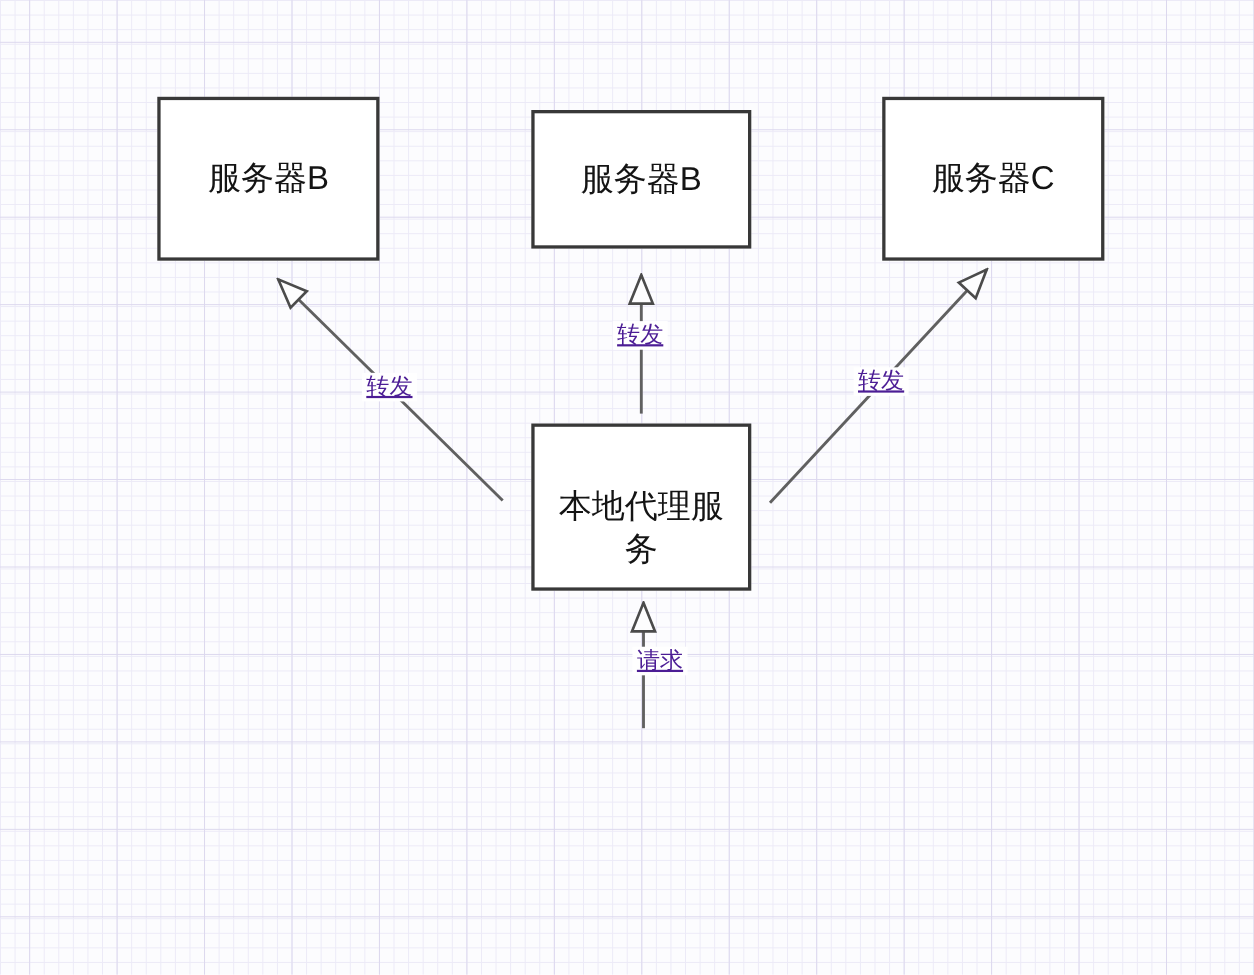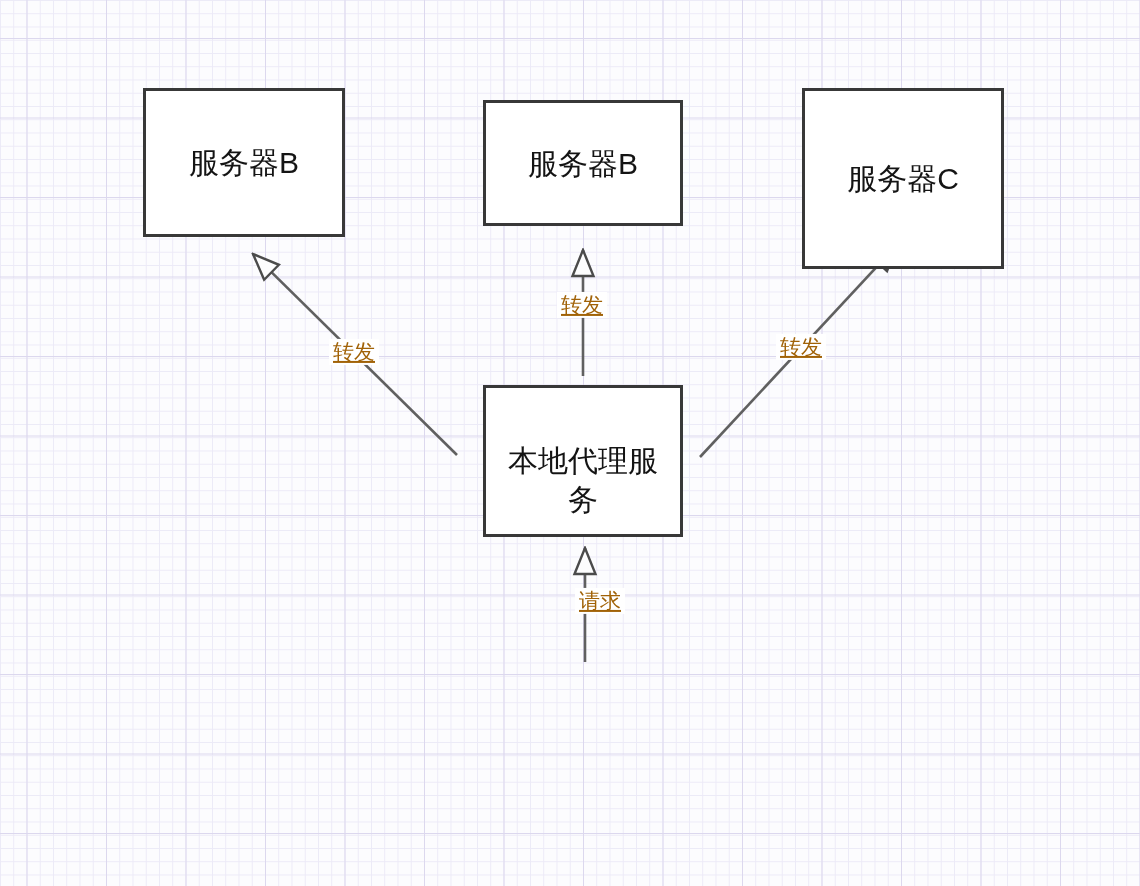--- a/index.html
+++ b/index.html
@@ -55,30 +55,30 @@
   }
   .node--ellipse {
     border-radius: 50%;
   }
   .node-label {
     text-align: center;
     line-height: 1.3;
   }
   #node-server-a { left: 143px; top: 88px;  width: 202px; height: 149px; }
   #node-server-b { left: 483px; top: 100px;  width: 200px; height: 126px; }
-  #node-server-c { left: 802px; top: 88px;  width: 202px; height: 181px; }
+  #node-server-c { left: 802px; top: 88px;  width: 202px; height: 149px; }
   #node-proxy    { left: 483px; top: 385px; width: 200px; height: 152px; }
   #node-proxy .node-label { max-width: 158px; margin-top: 38px; }
   #node-client   { left: 482px; top: 666px; width: 205px; height: 155px; }
   .edge-label {
     position: absolute;
     transform: translate(-50%, -50%);
     font-size: 21px;
     line-height: 1.15;
-    color: #a16207;
+    color: #4c1d95;
     text-decoration: underline;
     background: #ffffff;
     padding: 1px 4px;
     z-index: 3;
     white-space: nowrap;
   }
   #edge-label-forward-a { left: 354px; top: 352px; }
   #edge-label-forward-b { left: 582px; top: 305px; }
   #edge-label-forward-c { left: 801px; top: 347px; }
   #edge-label-request   { left: 600px; top: 601px; }

